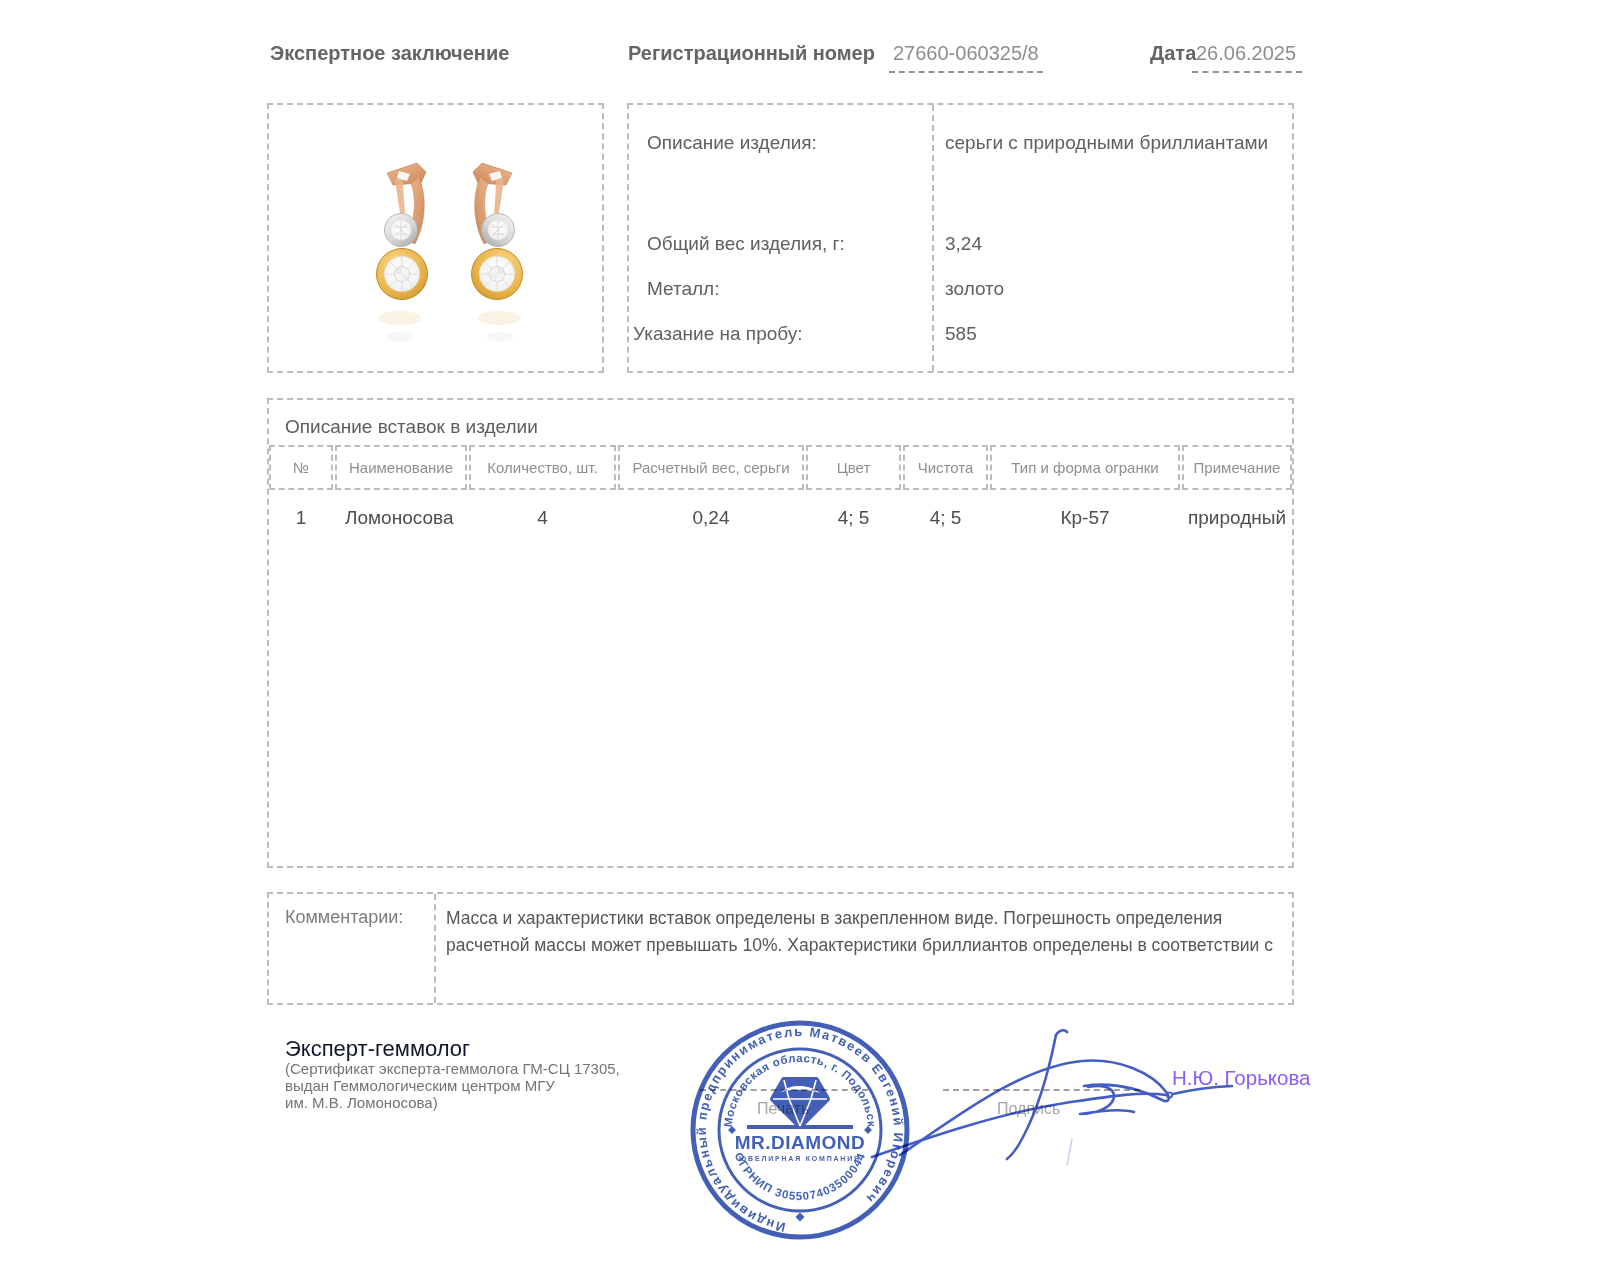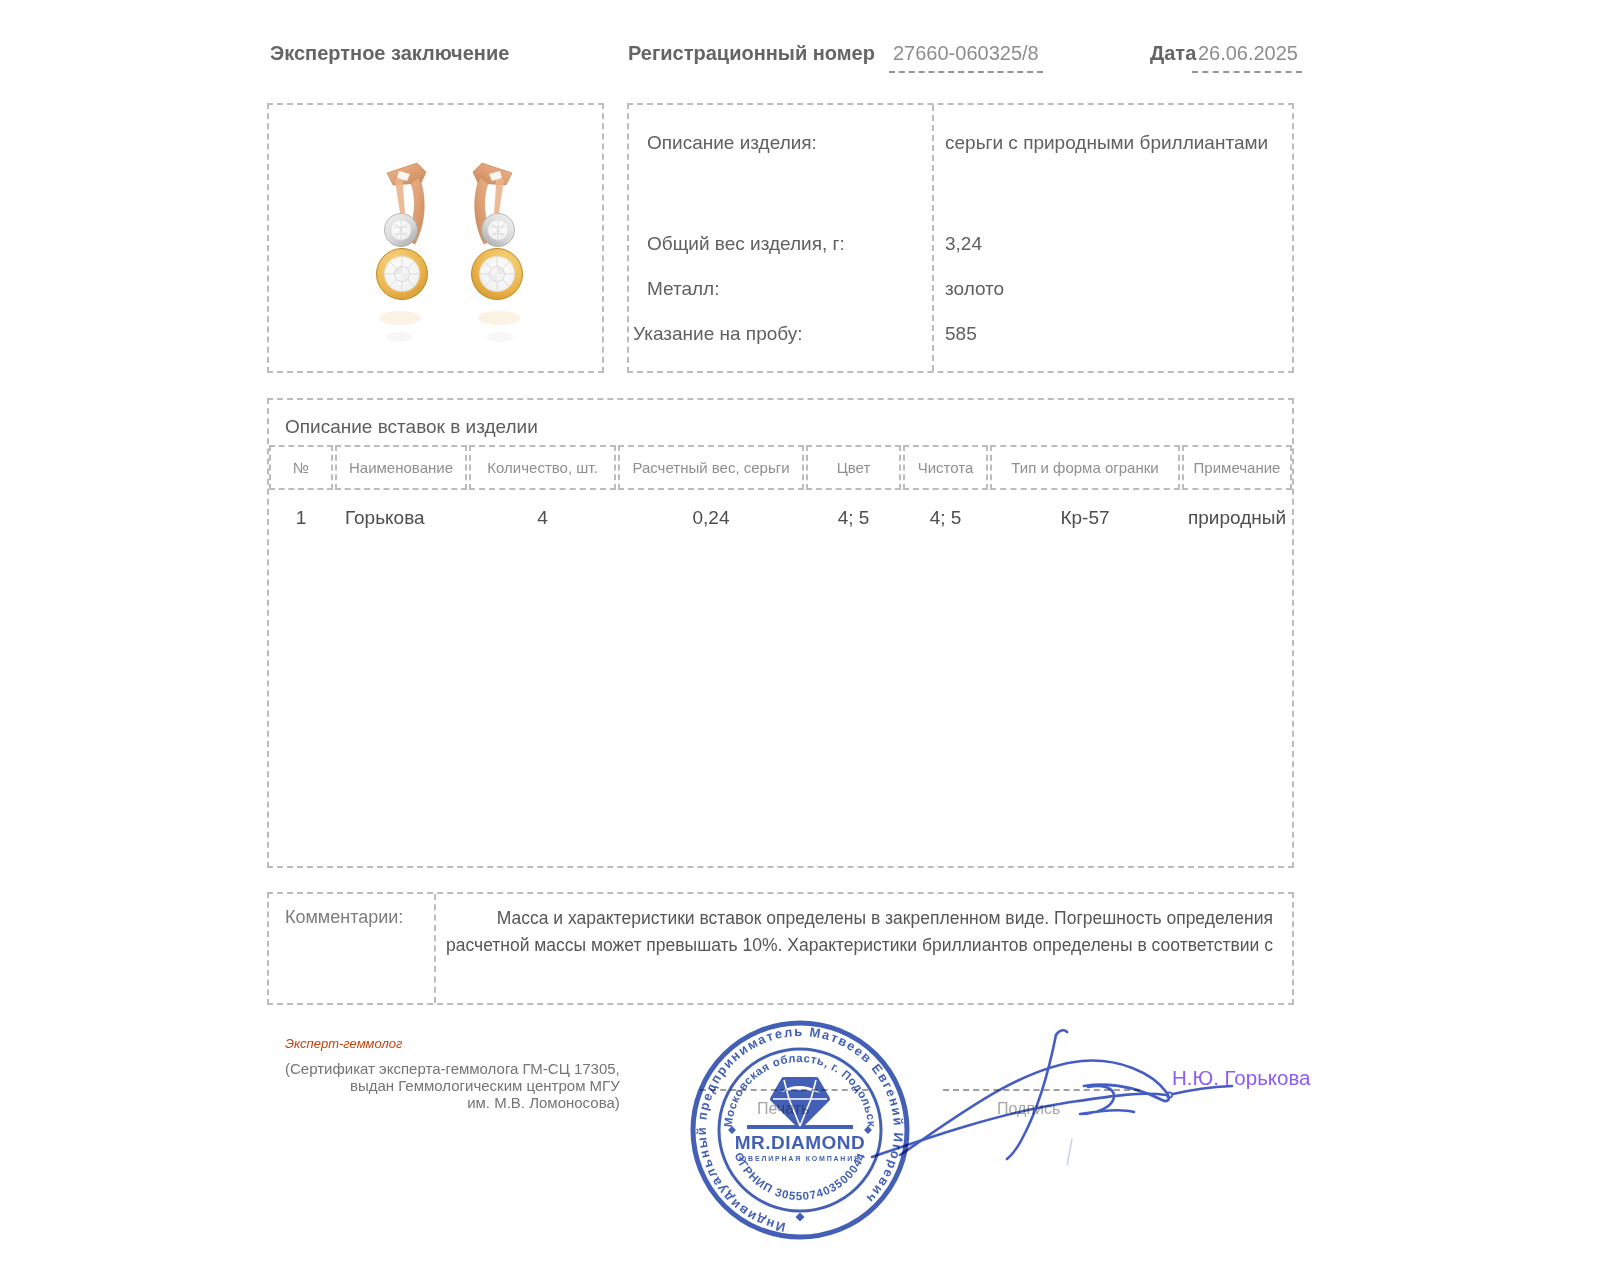--- a/index.html
+++ b/index.html
@@ -1,19 +1,19 @@
 <!DOCTYPE html>
 <html><head>
 <meta charset="utf-8">
 <style>
   * { margin:0; padding:0; box-sizing:border-box; }
   html,body { background:#ffffff; }
   .page {
     position:relative; width:1600px; height:1280px; background:#ffffff;
-    font-family:"Liberation Sans","DejaVu Sans",sans-serif; overflow:hidden;text-align:right;
+    font-family:"Liberation Sans","DejaVu Sans",sans-serif; overflow:hidden;
   }
   .abs { position:absolute; }
 
   
   .hdr-label { font-size:20px; font-weight:bold; color:#656565; white-space:nowrap; }
   .hdr-value { font-size:20px; color:#8d8d8d; white-space:nowrap;
                border-bottom:2px dashed #949494; padding:0 4px 6px 4px; }
 
   
   .dbox { border:2px dashed #bcbcbc; }
@@ -36,21 +36,21 @@
   .cell-left { justify-content:flex-start; padding-left:10px; }
 
   
   .com-divider { position:absolute; top:0; bottom:0; left:165px; width:0;
                  border-left:2px dashed #bcbcbc; }
   .com-label { position:absolute; left:16px; top:13px; font-size:18px; color:#7d7d7d; }
   .com-text { position:absolute; left:177px; top:11px; font-size:17.5px; line-height:27px;
               color:#565656; white-space:nowrap; }
 
   
-  .expert-title { font-size:13px; color:#c2410c;font-style:italic; }
+  .expert-title { font-size:22px; color:#0f172a; }
   .cert-text { font-size:15px; line-height:17px; color:#747474; }
   .sign-name { font-size:20.5px; color:#8b5cf6; white-space:nowrap; }
   .ph-line { position:absolute; height:0; border-top:2px dashed #9f9f9f; }
   .ph-label { position:absolute; font-size:16px; color:#a6a6a6; }
   .stamp-svg, .sig-svg { position:absolute; mix-blend-mode:multiply; }
   .stamp-svg { opacity:.9; }
 </style>
 </head>
 <body>
 
@@ -133,21 +133,21 @@
       <div class="hcell w2">Количество, шт.</div>
       <div class="hcell w3">Расчетный вес, серьги</div>
       <div class="hcell w4">Цвет</div>
       <div class="hcell w5">Чистота</div>
       <div class="hcell w6">Тип и форма огранки</div>
       <div class="hcell w7">Примечание</div>
     </div>
 
     <div class="tbl-row" style="top:95px; height:46px;">
       <div class="dcell w0">1</div>
-      <div class="dcell w1 cell-left">Горькова</div>
+      <div class="dcell w1 cell-left">Ломоносова</div>
       <div class="dcell w2">4</div>
       <div class="dcell w3">0,24</div>
       <div class="dcell w4">4; 5</div>
       <div class="dcell w5">4; 5</div>
       <div class="dcell w6">Кр-57</div>
       <div class="dcell w7">природный</div>
     </div>
   </div>
 
   <div class="abs dbox" style="left:267px; top:892px; width:1027px; height:113px;">

